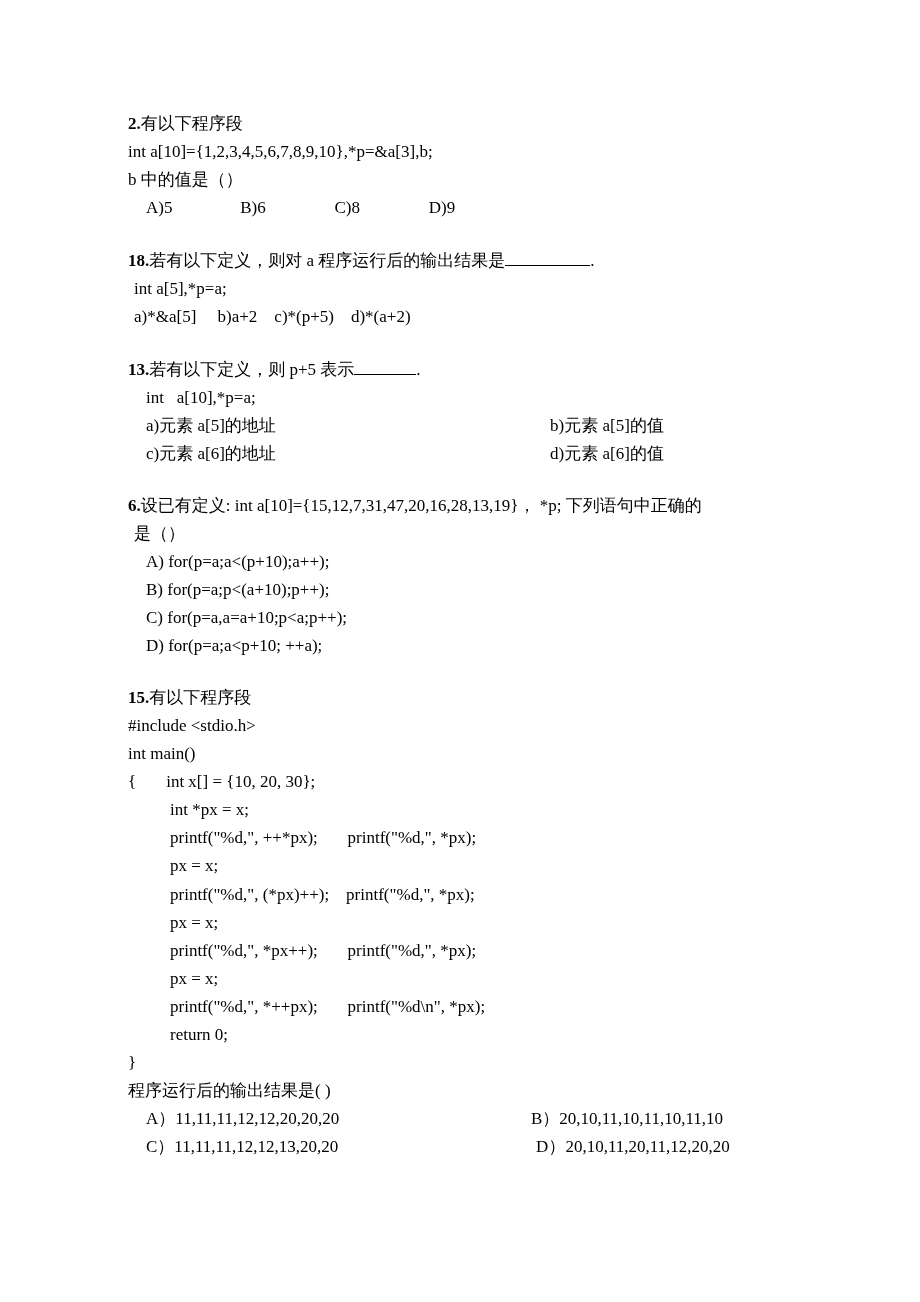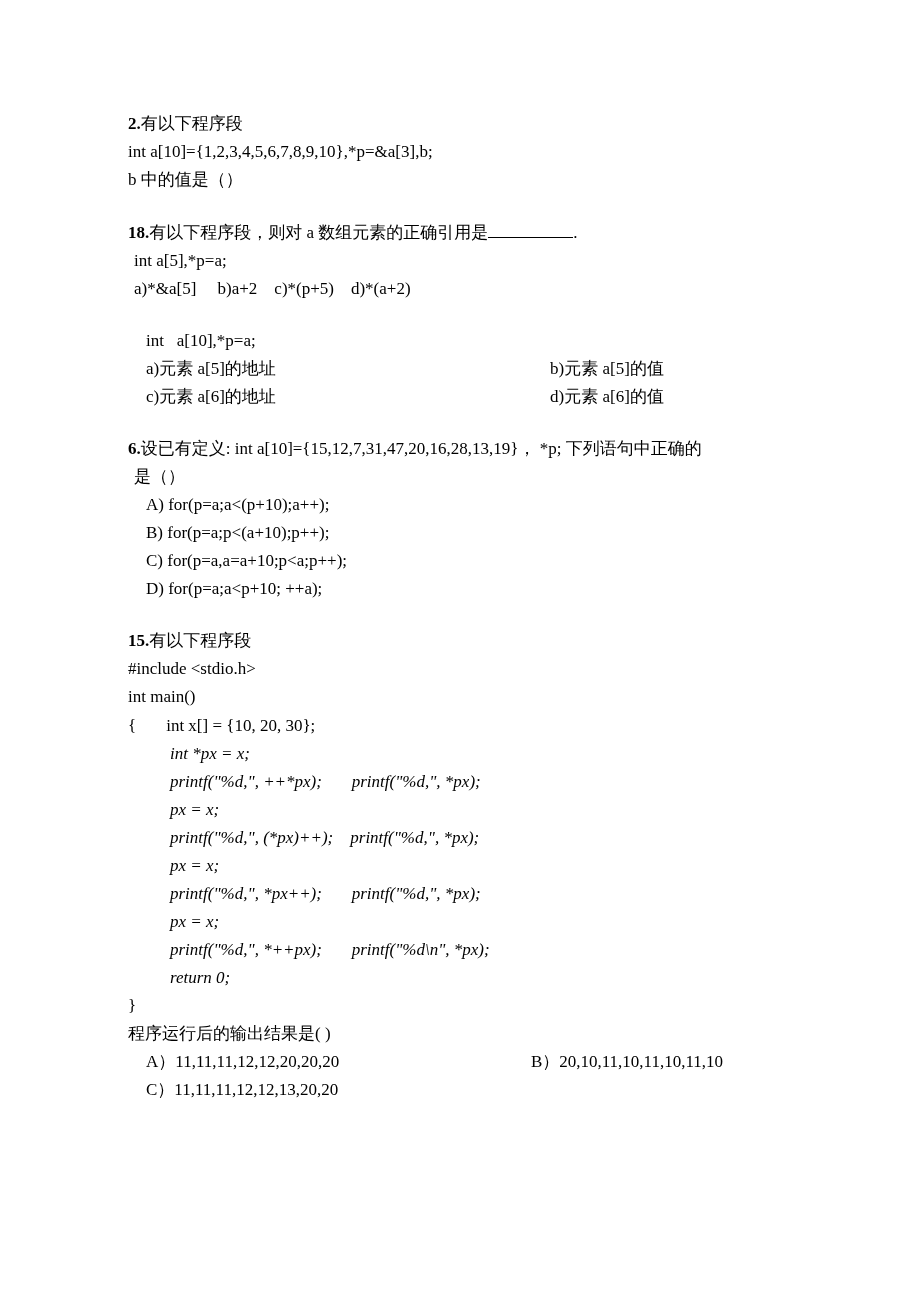--- a/index.html
+++ b/index.html
@@ -14,51 +14,60 @@
   .page {
     width: 920px;
     min-height: 1302px;
     box-sizing: border-box;
     padding: 110px 120px 120px 128px;
   }
   .q { margin-bottom: 24px; }
   .bold { font-weight: bold; }
   .indent1 { padding-left: 6px; }
   .indent2 { padding-left: 18px; }
-  .indent4 { padding-left: 42px; font-style: italic; }
+  .indent4 { padding-left: 42px; }
   .opt-row span { display: inline-block; }
   .blank { display: inline-block; border-bottom: 1px solid #000; height: 1.1em; vertical-align: baseline; }
   .blank.long { width: 85px; }
   .blank.short { width: 62px; }
   .twocol { display: flex; gap: 8px; }
   .twocol .col-l { width: 260px; }
   .twocol .col-r { flex: 1; text-align: center; }
 </style>
 </head>
 <body>
 
 <div class="page">
 
   <div class="q">
     <div>
       <span class="bold">2.</span><span>有以下程序段</span>
     </div>
     <div>int a[10]={1,2,3,4,5,6,7,8,9,10},*p=&amp;a[3],b;</div>
     <div>b 中的值是（）</div>
+    <div class="indent2 opt-row">
+      <span style="width:90px">A)5</span>
+      <span style="width:90px">B)6</span>
+      <span style="width:90px">C)8</span>
+      <span>D)9</span>
+    </div>
   </div>
 
   <div class="q">
     <div>
-      <span class="bold">18.</span><span>有以下程序段，则对 a 数组元素的正确引用是</span><span class="blank long"></span><span>.</span>
+      <span class="bold">18.</span><span>若有以下定义，则对 a 程序运行后的输出结果是</span><span class="blank long"></span><span>.</span>
     </div>
     <div class="indent1">int a[5],*p=a;</div>
     <div class="indent1" style="white-space:pre">a)*&amp;a[5]     b)a+2    c)*(p+5)    d)*(a+2)</div>
   </div>
 
   <div class="q">
+    <div>
+      <span class="bold">13.</span><span>若有以下定义，则 p+5 表示</span><span class="blank short"></span><span>.</span>
+    </div>
     <div class="indent2" style="white-space:pre">int   a[10],*p=a;</div>
     <div class="indent2 twocol">
       <div class="col-l">a)元素 a[5]的地址</div>
       <div class="col-r">b)元素 a[5]的值</div>
     </div>
     <div class="indent2 twocol">
       <div class="col-l">c)元素 a[6]的地址</div>
       <div class="col-r">d)元素 a[6]的值</div>
     </div>
   </div>
@@ -93,16 +102,17 @@
     <div class="indent4" style="white-space:pre">printf("%d,", *++px);       printf("%d\n", *px);</div>
     <div class="indent4">return 0;</div>
     <div>}</div>
     <div>程序运行后的输出结果是( )</div>
     <div class="indent2 twocol">
       <div class="col-l" style="width:300px">A）11,11,11,12,12,20,20,20</div>
       <div class="col-r">B）20,10,11,10,11,10,11,10</div>
     </div>
     <div class="indent2 twocol">
       <div class="col-l" style="width:300px">C）11,11,11,12,12,13,20,20</div>
+      <div class="col-r" style="padding-left:12px">D）20,10,11,20,11,12,20,20</div>
     </div>
   </div>
 
 </div>
 
 </body></html>

